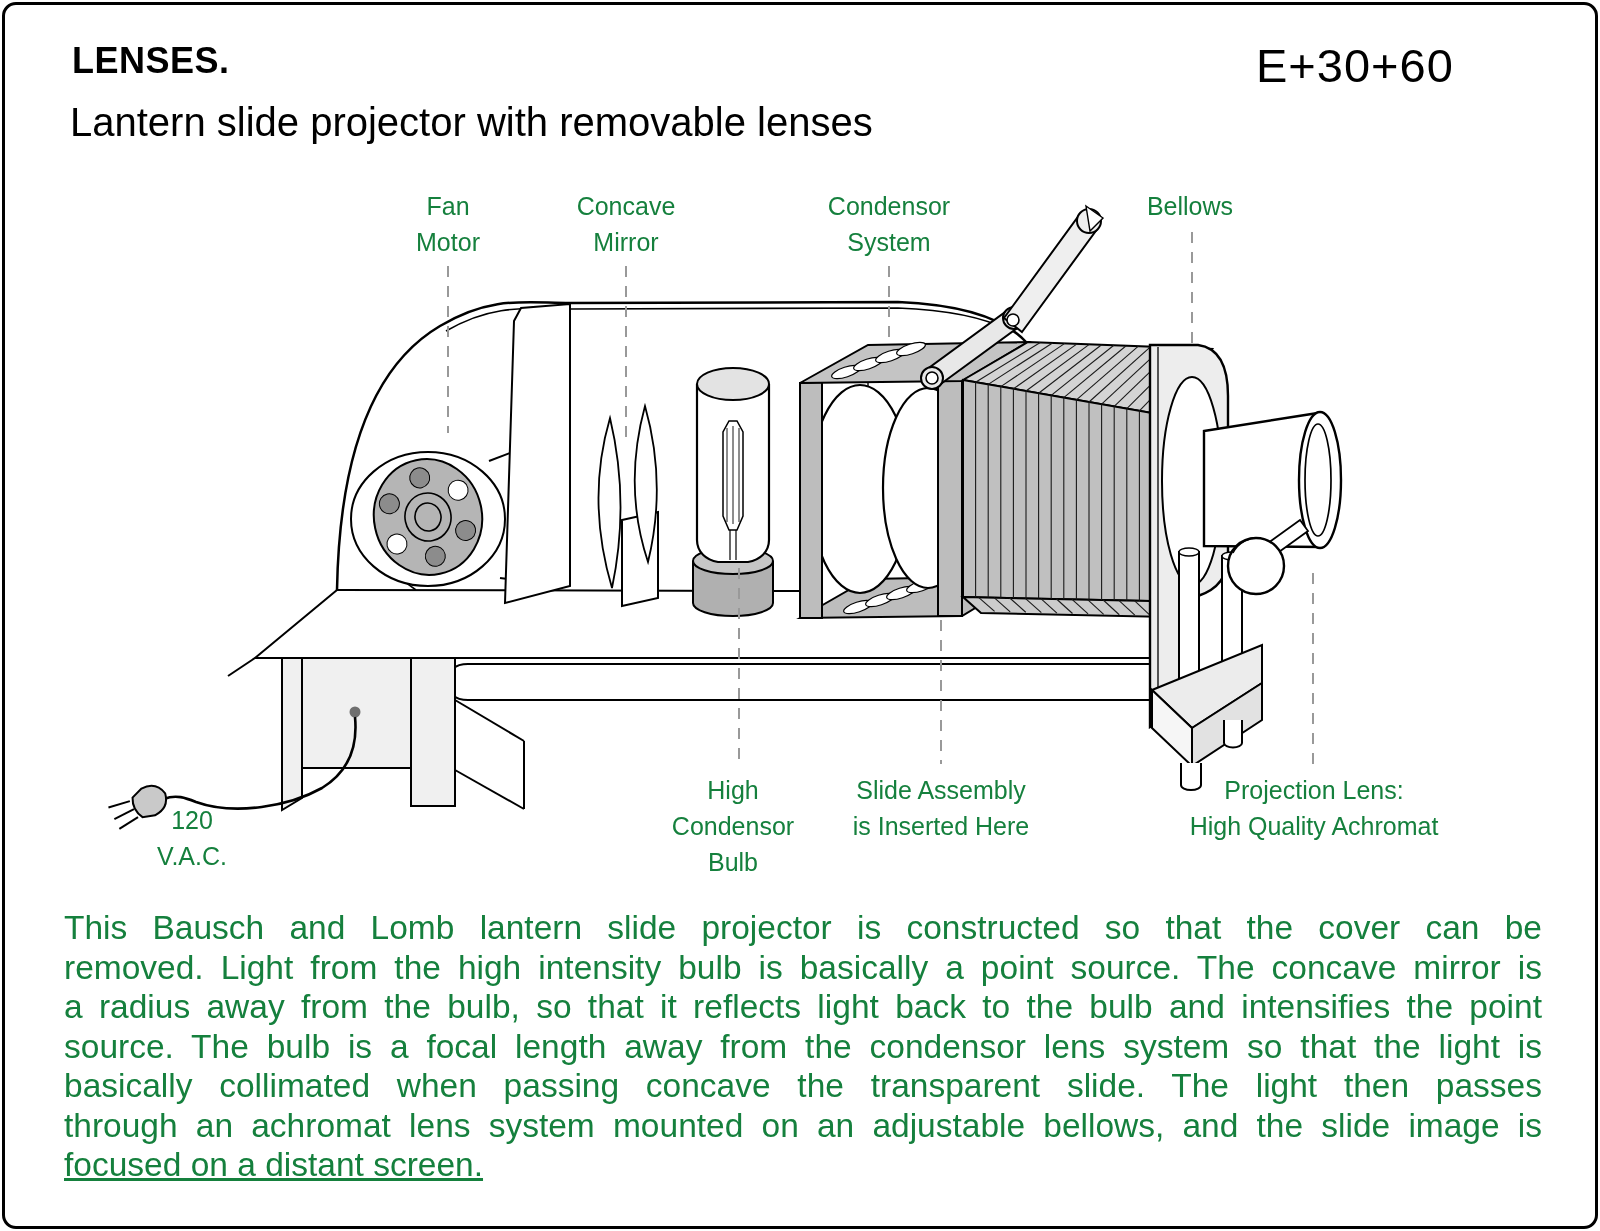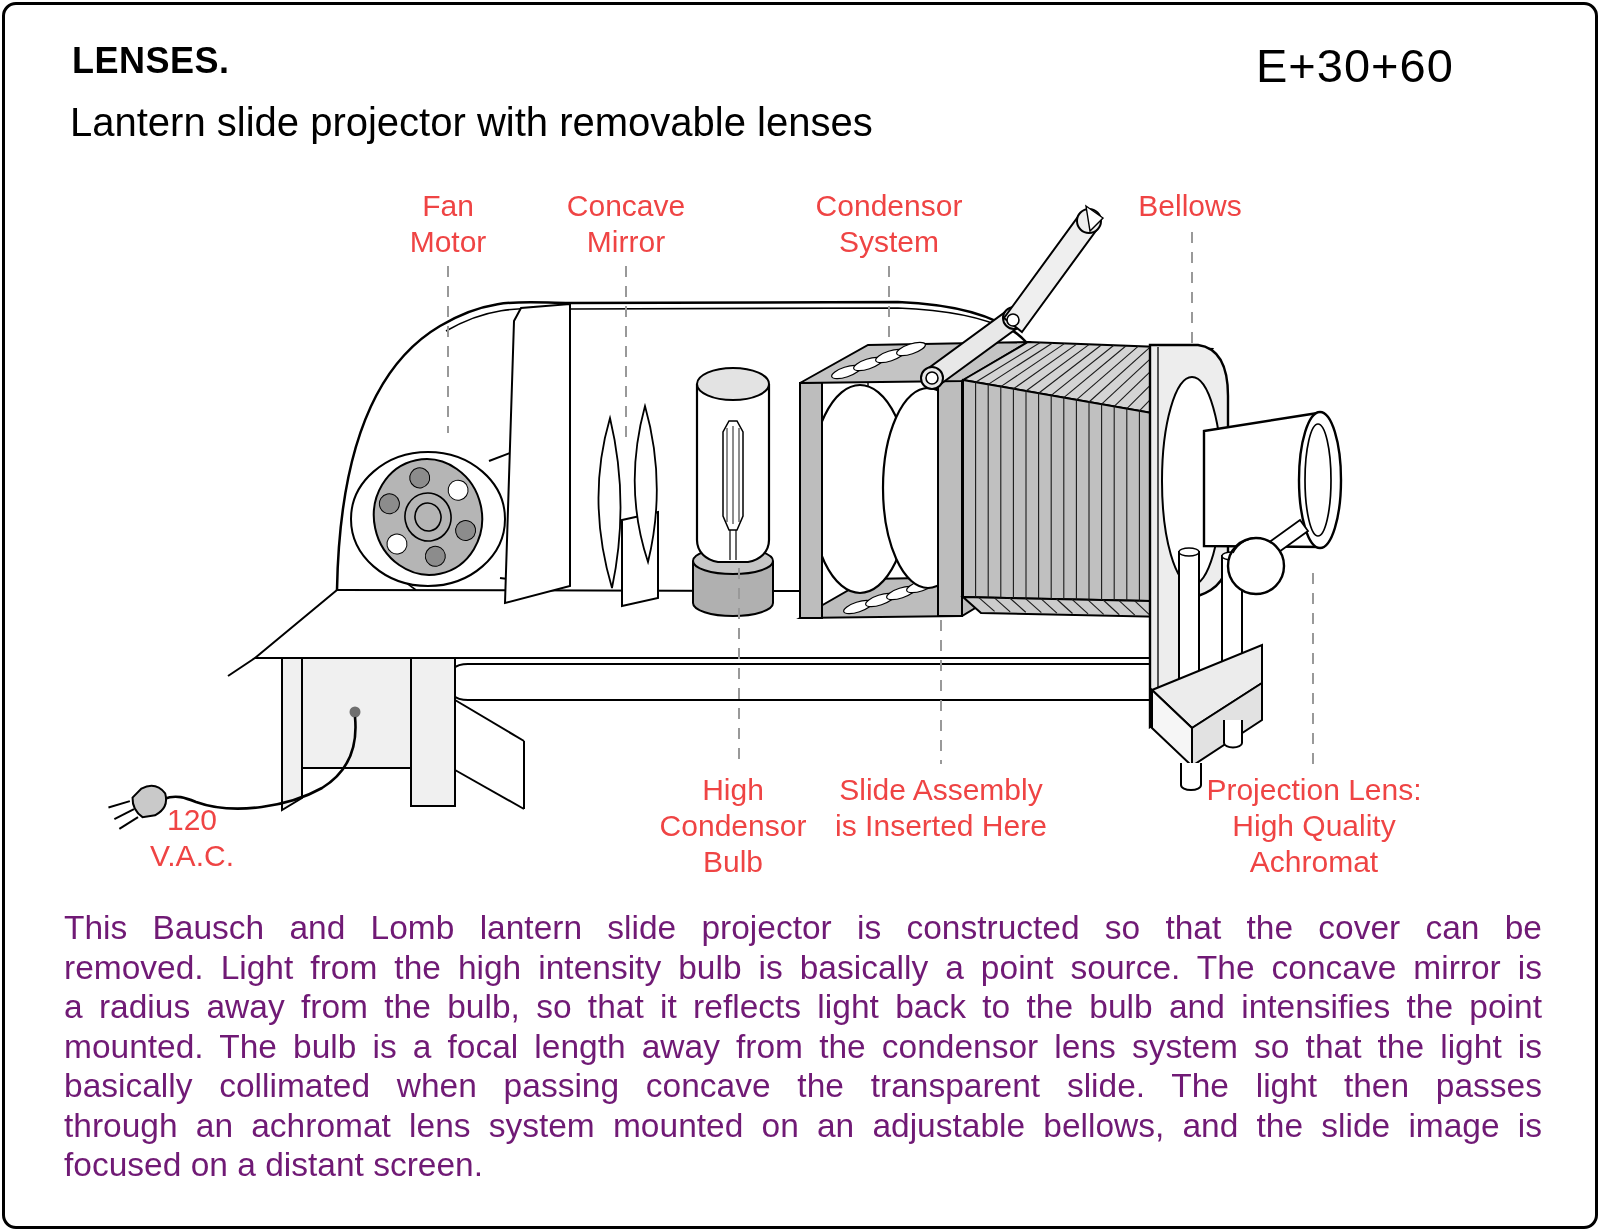--- a/index.html
+++ b/index.html
@@ -3,26 +3,26 @@
 <meta charset="utf-8">
 <style>
   html,body{margin:0;padding:0;background:#fff;}
   #stage{position:relative;width:1600px;height:1231px;background:#fff;
          font-family:"Liberation Sans", sans-serif;color:#000;overflow:hidden;}
   #page-border{position:absolute;inset:2px;border:3px solid #000;border-radius:14px;pointer-events:none;}
   .hdr-title{position:absolute;left:72px;top:40px;font-size:36px;font-weight:700;letter-spacing:.5px;}
   .hdr-code{position:absolute;left:1256px;top:38px;font-size:47px;font-weight:400;letter-spacing:1px;}
   .hdr-sub{position:absolute;left:70px;top:100px;font-size:40px;font-weight:400;}
   svg#art{position:absolute;left:0;top:0;}
-  .lbl{position:absolute;transform:translateX(-50%);text-align:center;font-size:30px;
-       line-height:36px;white-space:pre-line;color:#ef4444;}
+  .lbl{position:absolute;transform:translateX(-50%);text-align:center;font-size:25px;
+       line-height:36px;white-space:pre-line;color:#15803d;}
   .body-text{position:absolute;left:64px;top:908px;width:1478px;font-size:33.5px;line-height:39.5px;
-             color:#701a75;}
+             color:#15803d;}
   .body-line{text-align:justify;text-align-last:justify;}
-  .body-line.last{text-align-last:left;}
+  .body-line.last{text-align-last:left;text-decoration:underline;}
 </style>
 </head>
 <body>
 
 <div id="stage">
 
   <div class="hdr-title">LENSES.</div>
   <div class="hdr-code">E+30+60</div>
   <div class="hdr-sub">Lantern slide projector with removable lenses</div>
 
@@ -239,20 +239,20 @@
 is Inserted Here</div>
   <div class="lbl" style="left:1314px;top:772px">Projection Lens:
 High Quality Achromat</div>
   <div class="lbl" style="left:192px;top:802px">120
 V.A.C.</div>
 
   <div class="body-text">
     <div class="body-line">This Bausch and Lomb lantern slide projector is constructed so that the cover can be</div>
     <div class="body-line">removed. Light from the high intensity bulb is basically a point source. The concave mirror is</div>
     <div class="body-line">a radius away from the bulb, so that it reflects light back to the bulb and intensifies the point</div>
-    <div class="body-line">mounted. The bulb is a focal length away from the condensor lens system so that the light is</div>
+    <div class="body-line">source. The bulb is a focal length away from the condensor lens system so that the light is</div>
     <div class="body-line">basically collimated when passing concave the transparent slide. The light then passes</div>
     <div class="body-line">through an achromat lens system mounted on an adjustable bellows, and the slide image is</div>
     <div class="body-line last">focused on a distant screen.</div>
   </div>
 
   <div id="page-border"></div>
 </div>
 
 </body></html>

